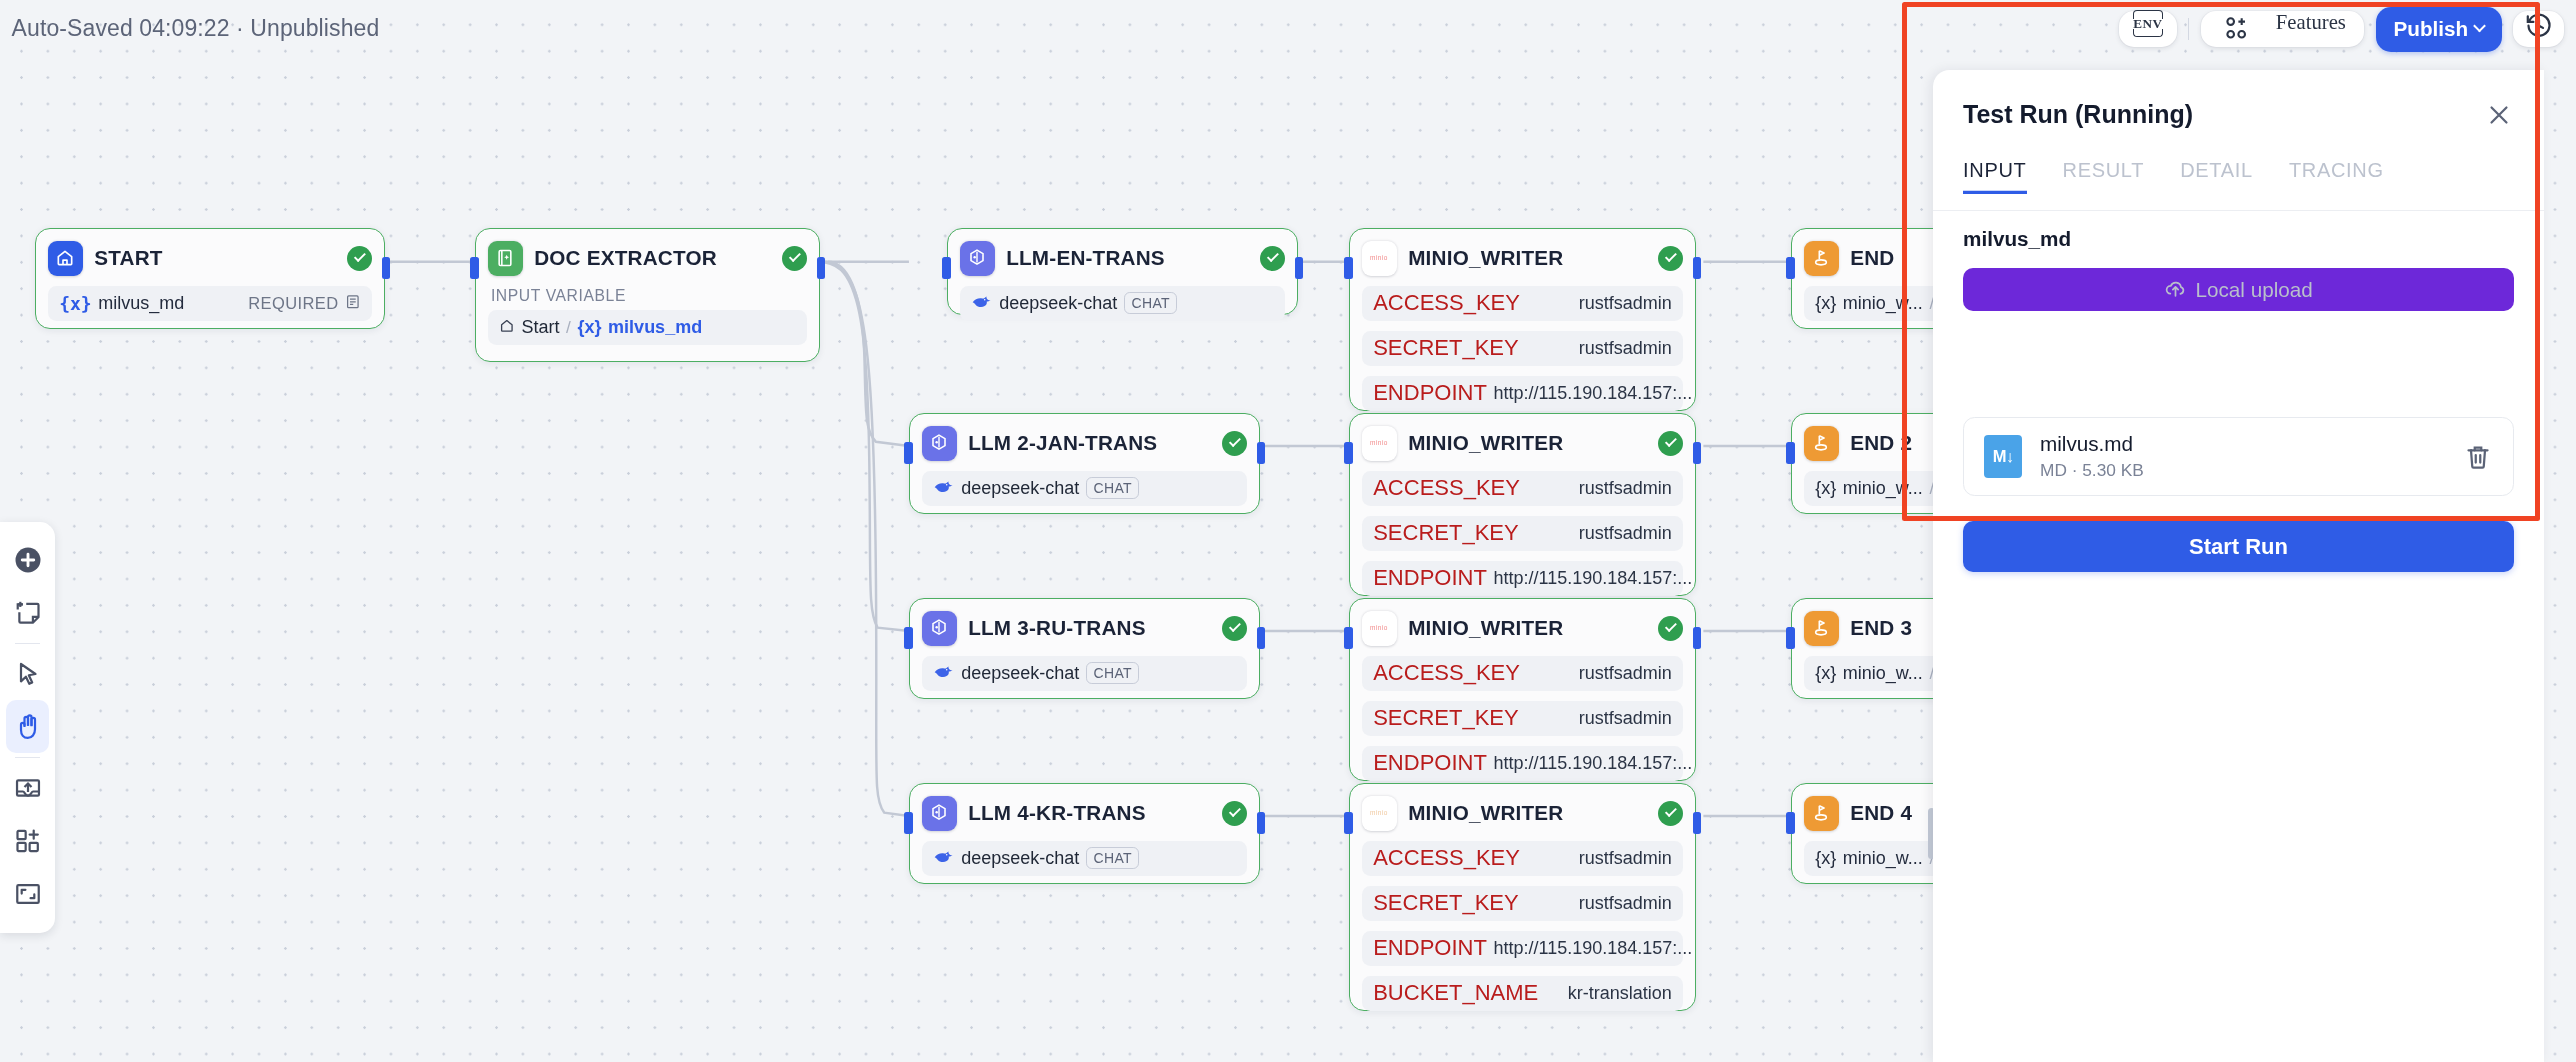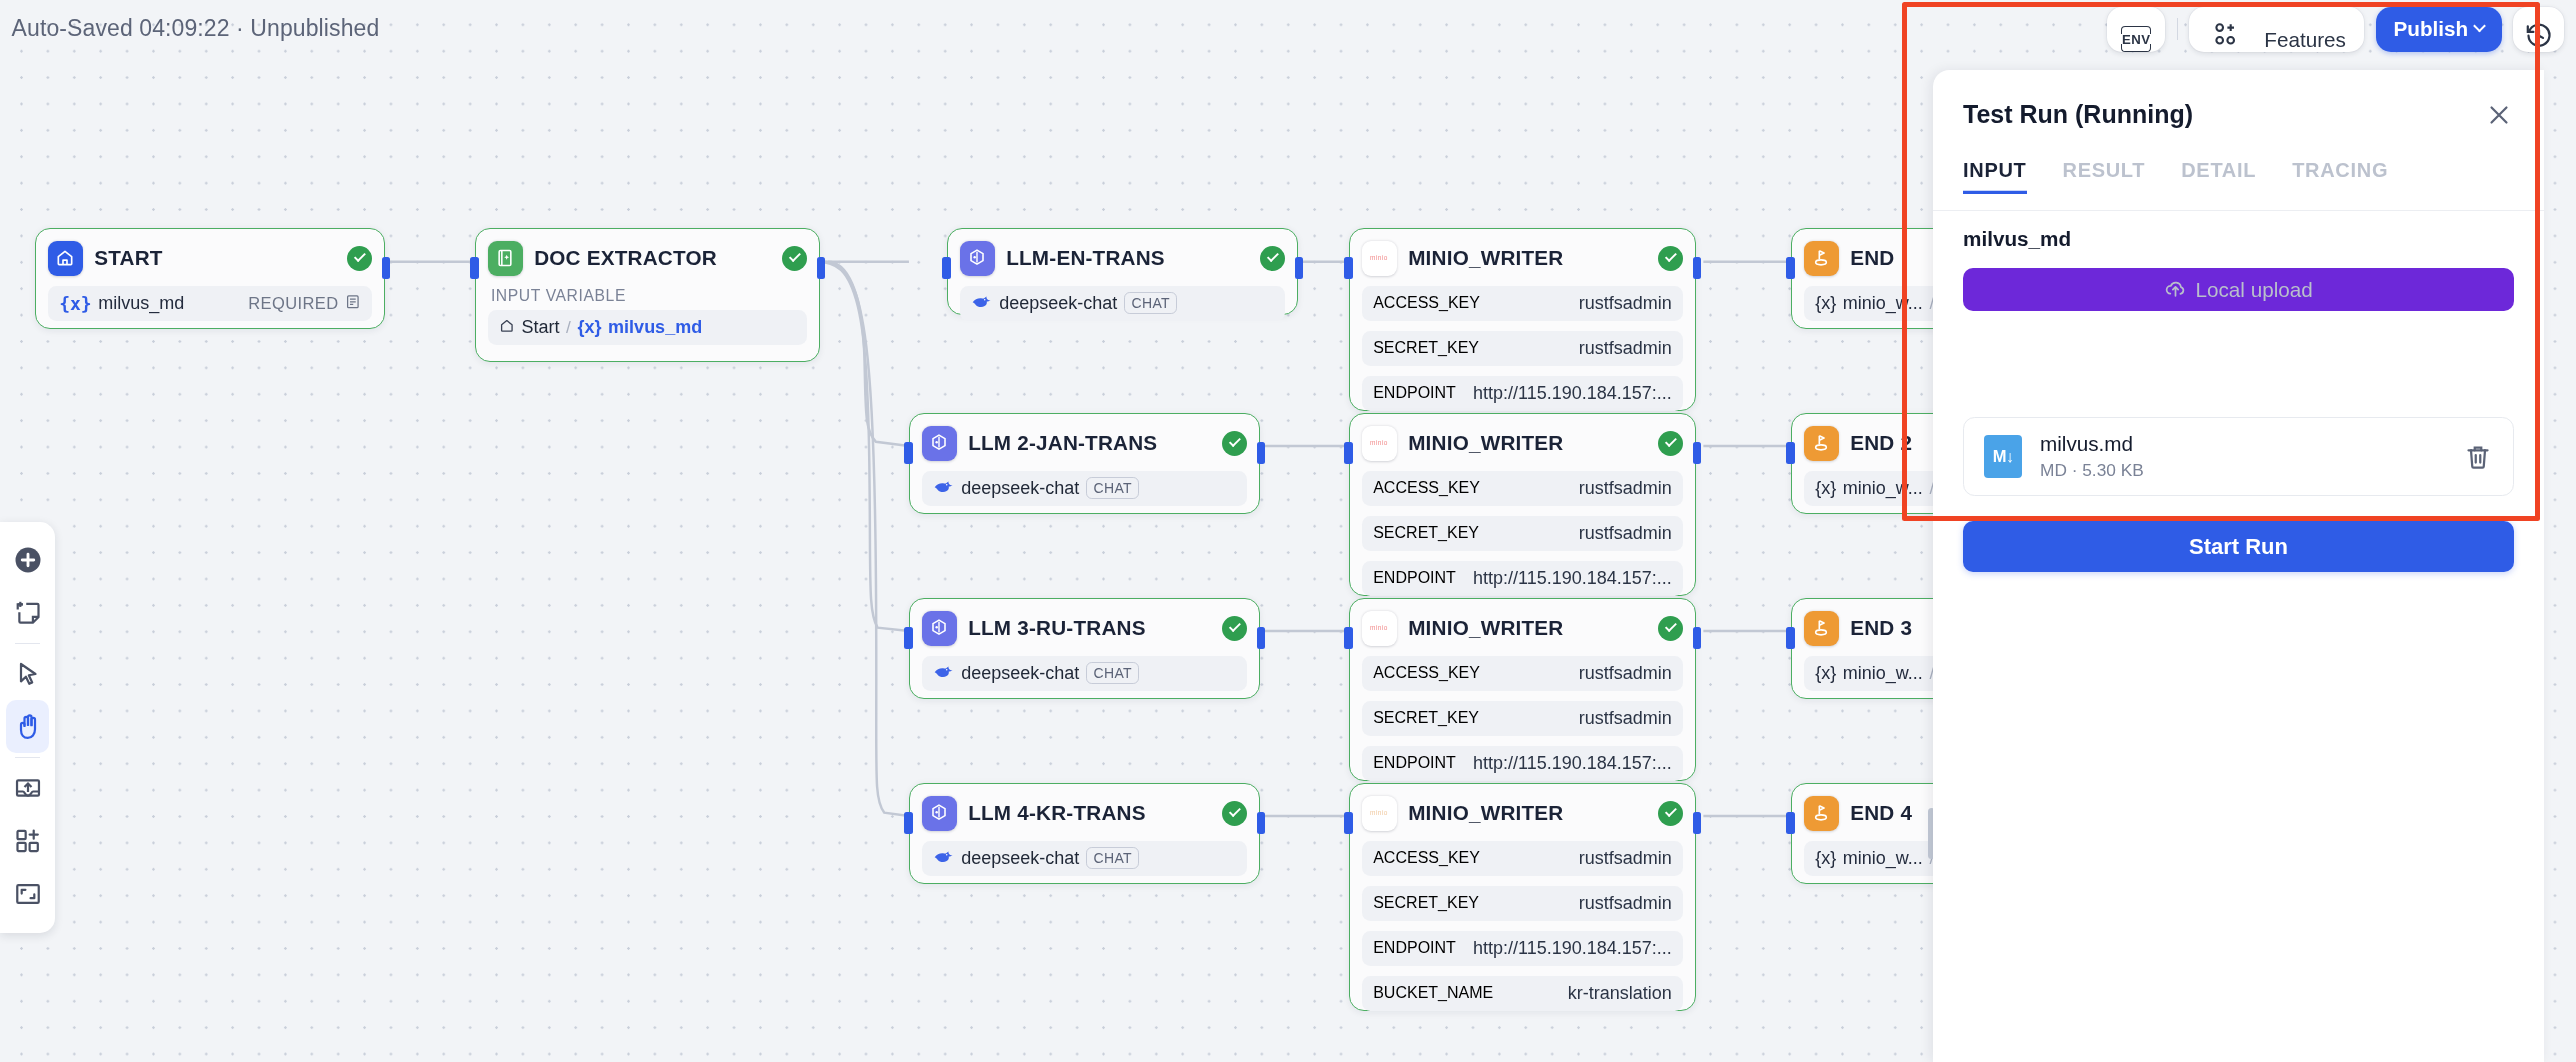--- a/index.html
+++ b/index.html
@@ -25,21 +25,21 @@
     white-space: nowrap;
   }
 
   .hdr-right {
     position: absolute; right: 11.6px; top: 6.6px;
     display: flex; align-items: center; gap: 11.6px;
   }
   .pill {
     background: #fff; border-radius: 15px;
     box-shadow: 0 1.7px 5.8px rgba(20,28,50,.10), 0 0 0 0.8px rgba(20,28,50,.035);
-    height: 45px; display: flex; align-items: flex-end;
+    height: 36px; display: flex; align-items: flex-start; font-family: Liberation Serif, serif;
   }
   .env-btn { width: 58px; justify-content: center; }
   .env-glyph {
     position: relative; width: 33px; height: 25px;
     display: flex; align-items: center; justify-content: center;
     font-size: 13.2px; font-weight: 700; color: #2B3445; letter-spacing: 0.4px;
   }
   .env-glyph::before, .env-glyph::after {
     content: ""; position: absolute; left: 1.7px; right: 1.7px; height: 7.4px;
     border: 1.8px solid #2B3445;
@@ -122,21 +122,21 @@
   }
   .chk {
     width: 10.7px; height: 5.8px; border-left: 2.5px solid #fff; border-bottom: 2.5px solid #fff;
     transform: rotate(-45deg) translate(0.8px,-1.7px);
   }
   .node-sublabel { font-size: 15.7px; color: #7A8296; letter-spacing: 0.6px; margin: 11.6px 0 5px 3.3px; }
   .row {
     background: #EFF1F5; border-radius: 8.3px; height: 35px; margin-top: 10px;
     display: flex; align-items: center; padding: 0 11.6px; gap: 6.6px;
   }
-  .row-k { font-size: 16px; color: #000000; white-space: nowrap; }
+  .row-k { font-size: 22px; color: #b91c1c; white-space: nowrap; }
   .row-v { font-size: 18px; color: #2B3445; margin-left: auto; white-space: nowrap; }
   .varbr { color: #2F5CE6; font-size: 18px; font-weight: 600; font-family: "DejaVu Sans Mono", monospace; }
   .varname { font-size: 18px; color: #242C3E; }
   .req { font-size: 16.5px; color: #6D7587; letter-spacing: 0.4px; margin-left: auto; }
   .chat-tag {
     border: 1.3px solid #C7CCD8; border-radius: 5.8px; padding: 1.7px 6.6px;
     font-size: 14px; color: #5B6377; letter-spacing: 0.3px;
   }
   .mdl { font-size: 18px; color: #1F2736; }
   .slash { color: #A9B0BF; font-size: 17.3px; }
@@ -154,21 +154,21 @@
 
   
   .panel {
     position: absolute; left: 1933px; top: 70px; width: 611px; height: 992px;
     background: #fff; border-radius: 16.5px 0 0 0;
     box-shadow: -2.5px 0 11.6px rgba(20,28,50,.08);
   }
   .panel-title { position: absolute; left: 30px; top: 30px; font-size: 25px; font-weight: 700; color: #141B2D; }
   .panel-close { position: absolute; right: 31px; top: 31px; width: 28px; height: 28px; }
   .tabs { position: absolute; left: 30px; top: 89px; display: flex; gap: 36px; }
-  .tab { font-size: 20px; font-weight: 700; color: #BCC2CE; letter-spacing: 0.7px; padding-bottom: 11.6px; }
+  .tab { font-size: 20px; font-weight: 400; color: #BCC2CE; letter-spacing: 0.7px; padding-bottom: 11.6px; }
   .tab.active { color: #1B2337; box-shadow: inset 0 -3.3px 0 0 #2F5CE6; }
   .tab-underline { position: absolute; left: 0; right: 0; top: 140px; height: 1.2px; background: #ECEEF2; }
   .field-label { position: absolute; left: 30px; top: 157px; font-size: 20.7px; font-weight: 700; color: #141B2D; }
   .upload-box {
     position: absolute; left: 30px; top: 198px; right: 30px; height: 43px;
     background: #6d28d9; border-radius: 10px;
     display: flex; align-items: center; justify-content: center; gap: 8.3px;
   }
   .upload-text { font-size: 20.7px; color: #B9BFCB; }
   .file-card {

